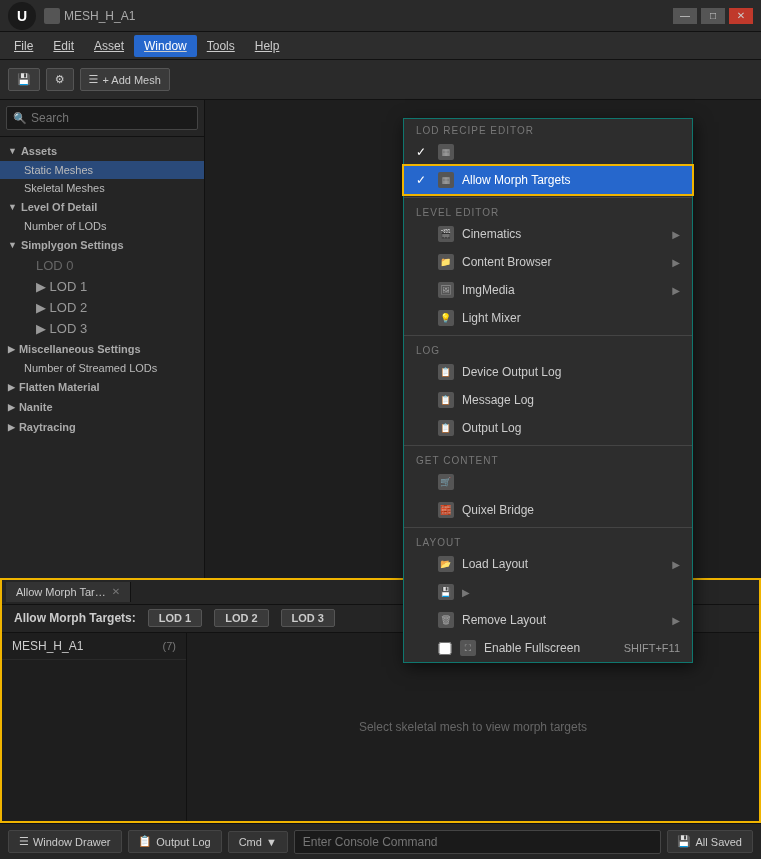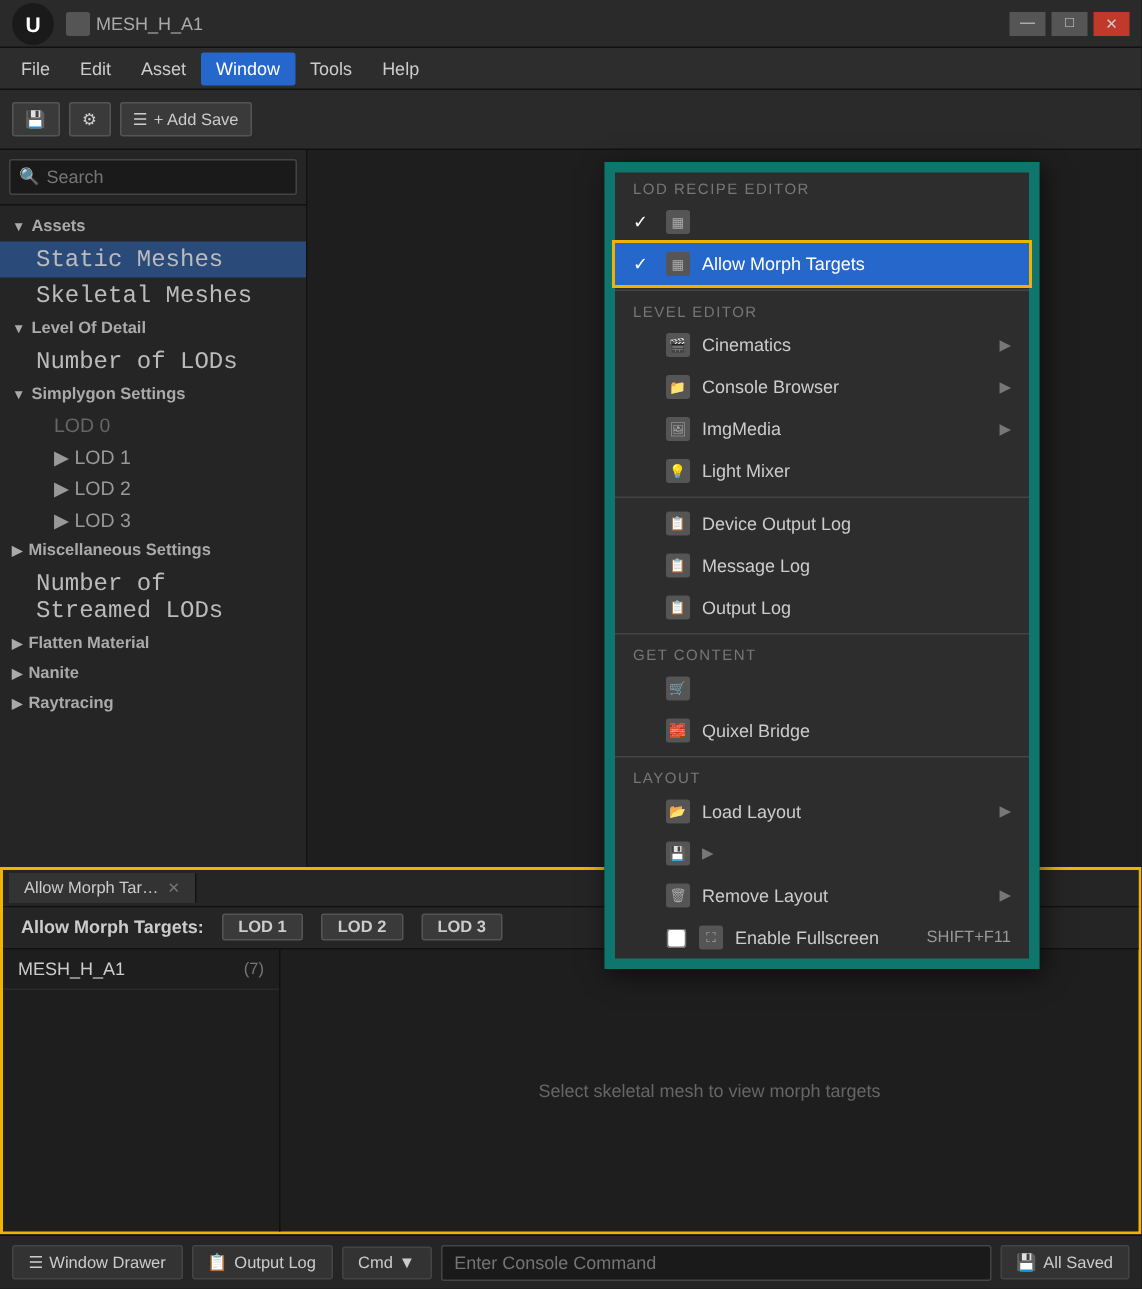--- a/index.html
+++ b/index.html
@@ -69,20 +69,21 @@
     .win-btn.close { background: #c0392b; }
 
     
     .menu-bar {
       height: 28px;
       background: #2d2d2d;
       display: flex;
       align-items: center;
       padding: 0 4px;
       border-bottom: 1px solid #111;
+      text-decoration: underline;
     }
     .menu-item {
       padding: 4px 10px;
       cursor: pointer;
       color: #ccc;
       font-size: 12px;
       border-radius: 2px;
     }
     .menu-item.active { background: #2667cc; color: #fff; }
 
@@ -165,45 +166,44 @@
       font-weight: bold;
     }
     .chevron {
       margin-right: 4px;
       font-size: 9px;
     }
     .sidebar-item {
       padding: 3px 8px 3px 24px;
       cursor: pointer;
       color: #bbb;
-      font-size: 16px;
-      font-family: Liberation Mono, monospace;
+      font-size: 11px;
     }
     .sidebar-item.selected { background: #2a4a7a; }
     .sidebar-sub-item {
       padding: 3px 8px 3px 36px;
       cursor: pointer;
       color: #999;
       font-size: 13px;
     }
     .sidebar-sub-item.muted { color: #666; }
 
     
     .content-area {
       flex: 1;
       background: #1e1e1e;
       position: relative;
     }
     .dropdown-menu {
       position: absolute;
-      top: 8px;
+      top: 18px;
       left: 198px;
       width: 290px;
       background: #2d2d2d;
-      border: 7px solid #0f766e;
+      border: 1px solid #0f766e;
       box-shadow: 2px 4px 16px rgba(0,0,0,0.6);
       z-index: 200;
     }
     .dropdown-section-label {
       padding: 6px 12px 2px 12px;
       font-size: 10px;
       color: #777;
       letter-spacing: 1px;
       text-transform: uppercase;
     }
@@ -429,21 +429,21 @@
   <div class="menu-item active">Window</div>
   <div class="menu-item">Tools</div>
   <div class="menu-item">Help</div>
 </div>
 
 <div class="toolbar">
   <button class="toolbar-btn">💾</button>
   <button class="toolbar-btn">⚙</button>
   <button class="toolbar-btn">
     <span>☰</span>
-    <span>+ Add Save</span>
+    <span>+ Add Mesh</span>
   </button>
 </div>
 
 <div class="main-layout">
 
   <div class="sidebar">
     <div class="search-box">
       <div class="search-wrap">
         <span class="search-icon-inner">🔍</span>
         <input class="search-input" type="text" placeholder="Search" style="">
@@ -521,36 +521,37 @@
       <div class="dropdown-section-label">LEVEL EDITOR</div>
       <div class="dropdown-item">
         <span class="dropdown-check"></span>
         <div class="dropdown-icon">🎬</div>
         <span class="dropdown-label">Cinematics</span>
         <span class="dropdown-arrow">▶</span>
       </div>
       <div class="dropdown-item">
         <span class="dropdown-check"></span>
         <div class="dropdown-icon">📁</div>
-        <span class="dropdown-label">Console Browser</span>
+        <span class="dropdown-label">Content Browser</span>
         <span class="dropdown-arrow">▶</span>
       </div>
       <div class="dropdown-item">
         <span class="dropdown-check"></span>
         <div class="dropdown-icon">🖼</div>
         <span class="dropdown-label">ImgMedia</span>
         <span class="dropdown-arrow">▶</span>
       </div>
       <div class="dropdown-item">
         <span class="dropdown-check"></span>
         <div class="dropdown-icon">💡</div>
         <span class="dropdown-label">Light Mixer</span>
       </div>
       <hr class="dropdown-divider">
 
+      <div class="dropdown-section-label">LOG</div>
       <div class="dropdown-item">
         <span class="dropdown-check"></span>
         <div class="dropdown-icon">📋</div>
         <span class="dropdown-label">Device Output Log</span>
       </div>
       <div class="dropdown-item">
         <span class="dropdown-check"></span>
         <div class="dropdown-icon">📋</div>
         <span class="dropdown-label">Message Log</span>
       </div>

